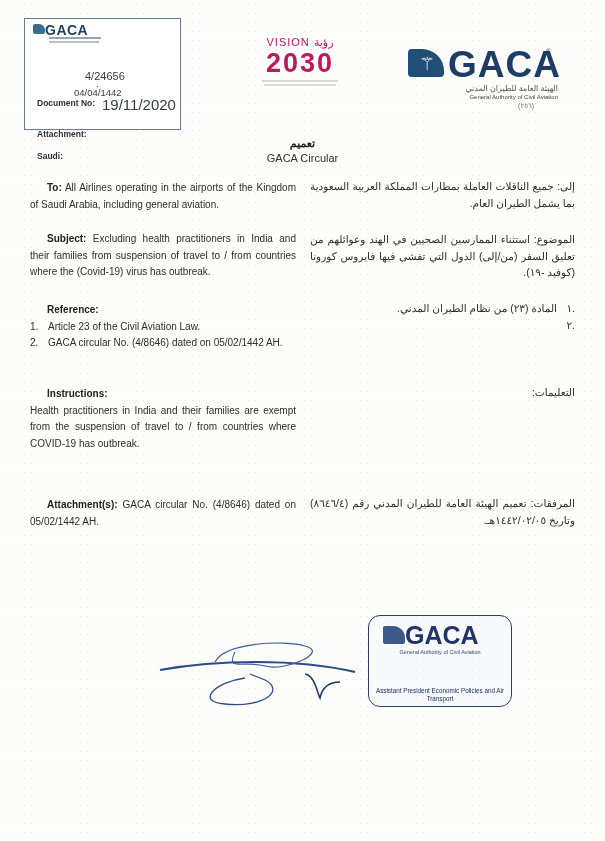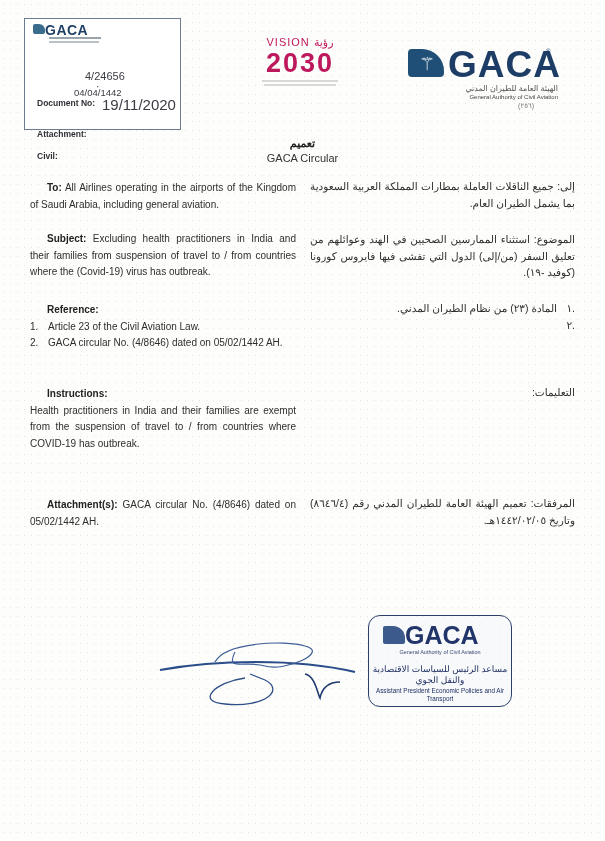--- a/index.html
+++ b/index.html
@@ -54,21 +54,21 @@
     <div class="mark"></div>
     <div class="word">GACA</div>
     <div class="sub"></div>
     <div class="sub2"></div>
   </div>
   <div class="db-label" style="left:12px;top:35px;">Document No:</div>
   <div class="db-val" style="left:60px;top:51px;font-size:11px;">4/24656</div>
   <div class="db-label" style="left:12px;top:66px;">Attachment:</div>
   <div class="db-val" style="left:71px;top:62px;">·</div>
   <div class="db-val" style="left:49px;top:68px;font-size:9.5px;">04/04/1442</div>
-  <div class="db-label" style="left:12px;top:88px;">Civil:</div>
+  <div class="db-label" style="left:12px;top:88px;">Saudi:</div>
   <div class="db-val" style="left:49px;top:77px;font-size:15px;margin-left:28px;">19/11/2020</div>
 </div>
 
 <div class="vision">
   <div class="v1">VISION رؤية</div>
   <div class="v2">2030</div>
   <div class="v3"></div>
   <div class="v4"></div>
 </div>
 
@@ -127,15 +127,14 @@
   <path d="M5 38 C 60 28, 140 26, 200 40" fill="none" stroke="#2a4d8a" stroke-width="2.2"></path>
   <path d="M60 30 C 70 10, 130 8, 150 14 C 175 20, 130 40, 110 34 C 90 28, 70 40, 80 20" fill="none" stroke="#3c5d96" stroke-width="1.2"></path>
   <path d="M90 46 C 60 50, 40 70, 70 72 C 110 76, 130 58, 110 48 L 95 42" fill="none" stroke="#2f4f88" stroke-width="1.3"></path>
   <path d="M150 42 C 160 44, 162 60, 165 66 C 168 52, 178 50, 185 50" fill="none" stroke="#1f3a70" stroke-width="1.6"></path>
 </svg>
 
 <div class="stamp">
   <div class="mark"></div>
   <div class="word">GACA</div>
   <div class="s1">General Authority of Civil Aviation</div>
-  <div class="s2">مساعد الرئيس للسياسات الاقتصادية والنقل الجوي</div>
   <div class="s3">Assistant President Economic Policies and Air Transport</div>
 </div>
 
 </body></html>

